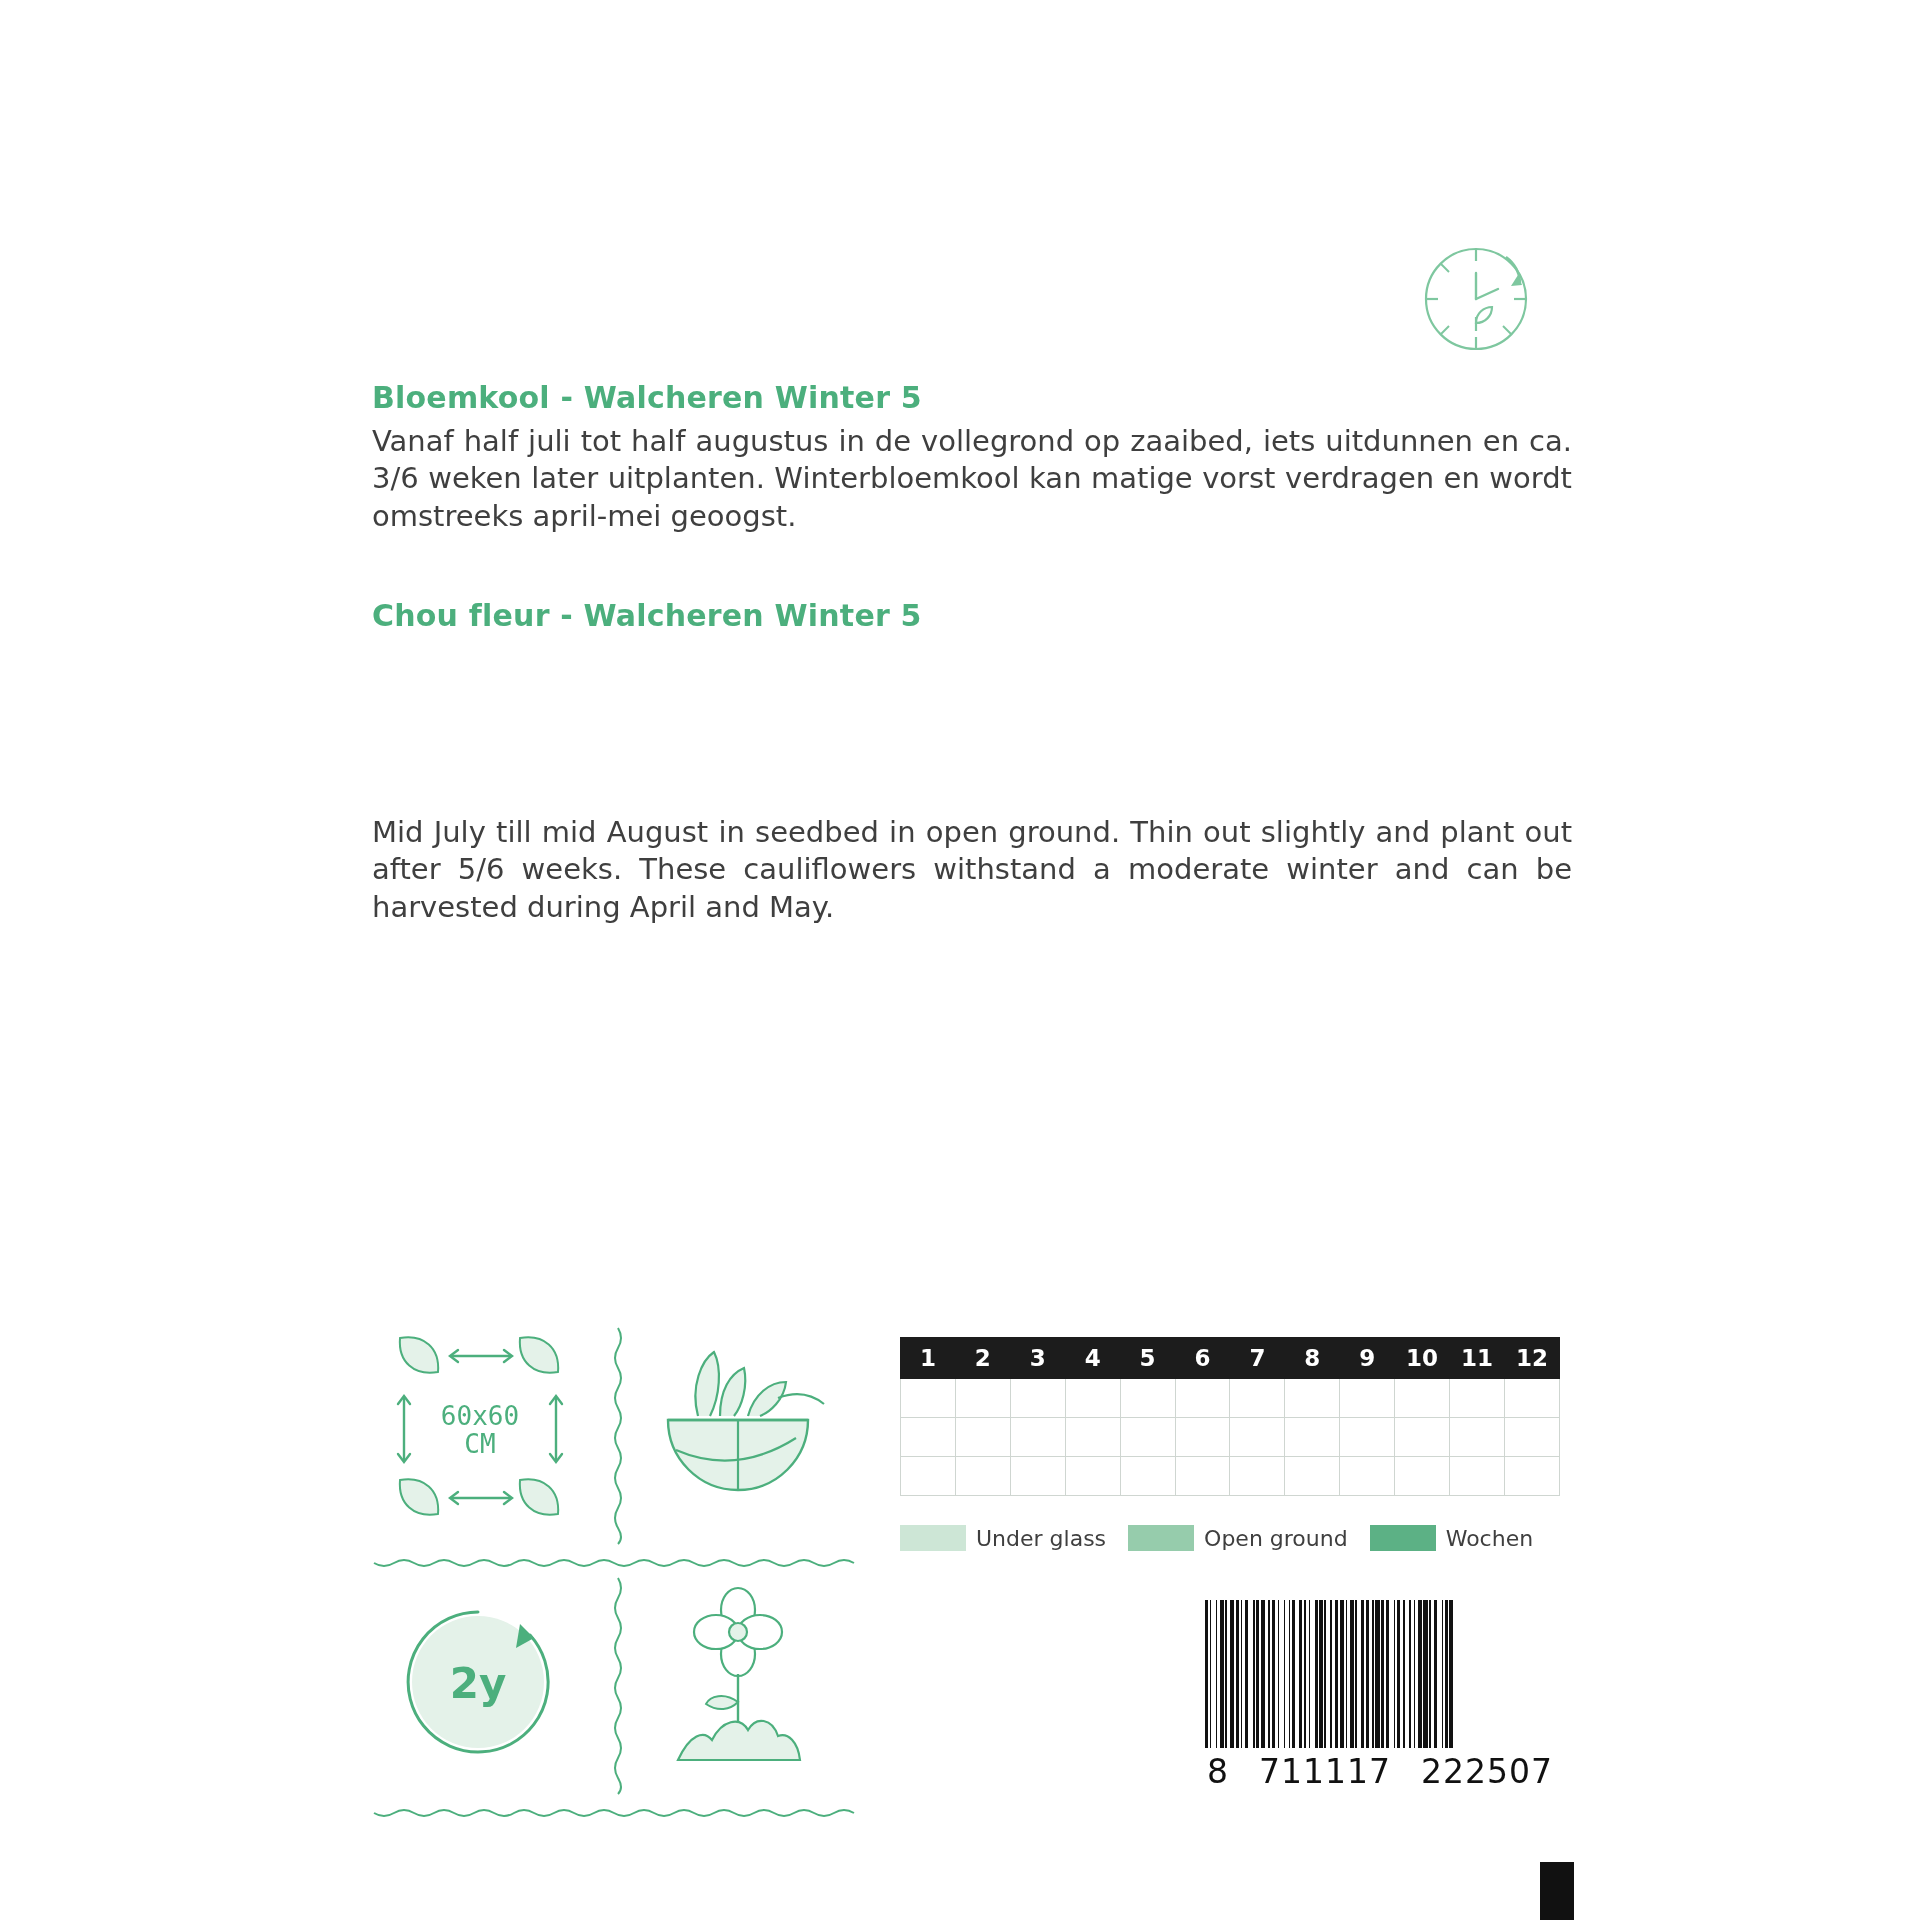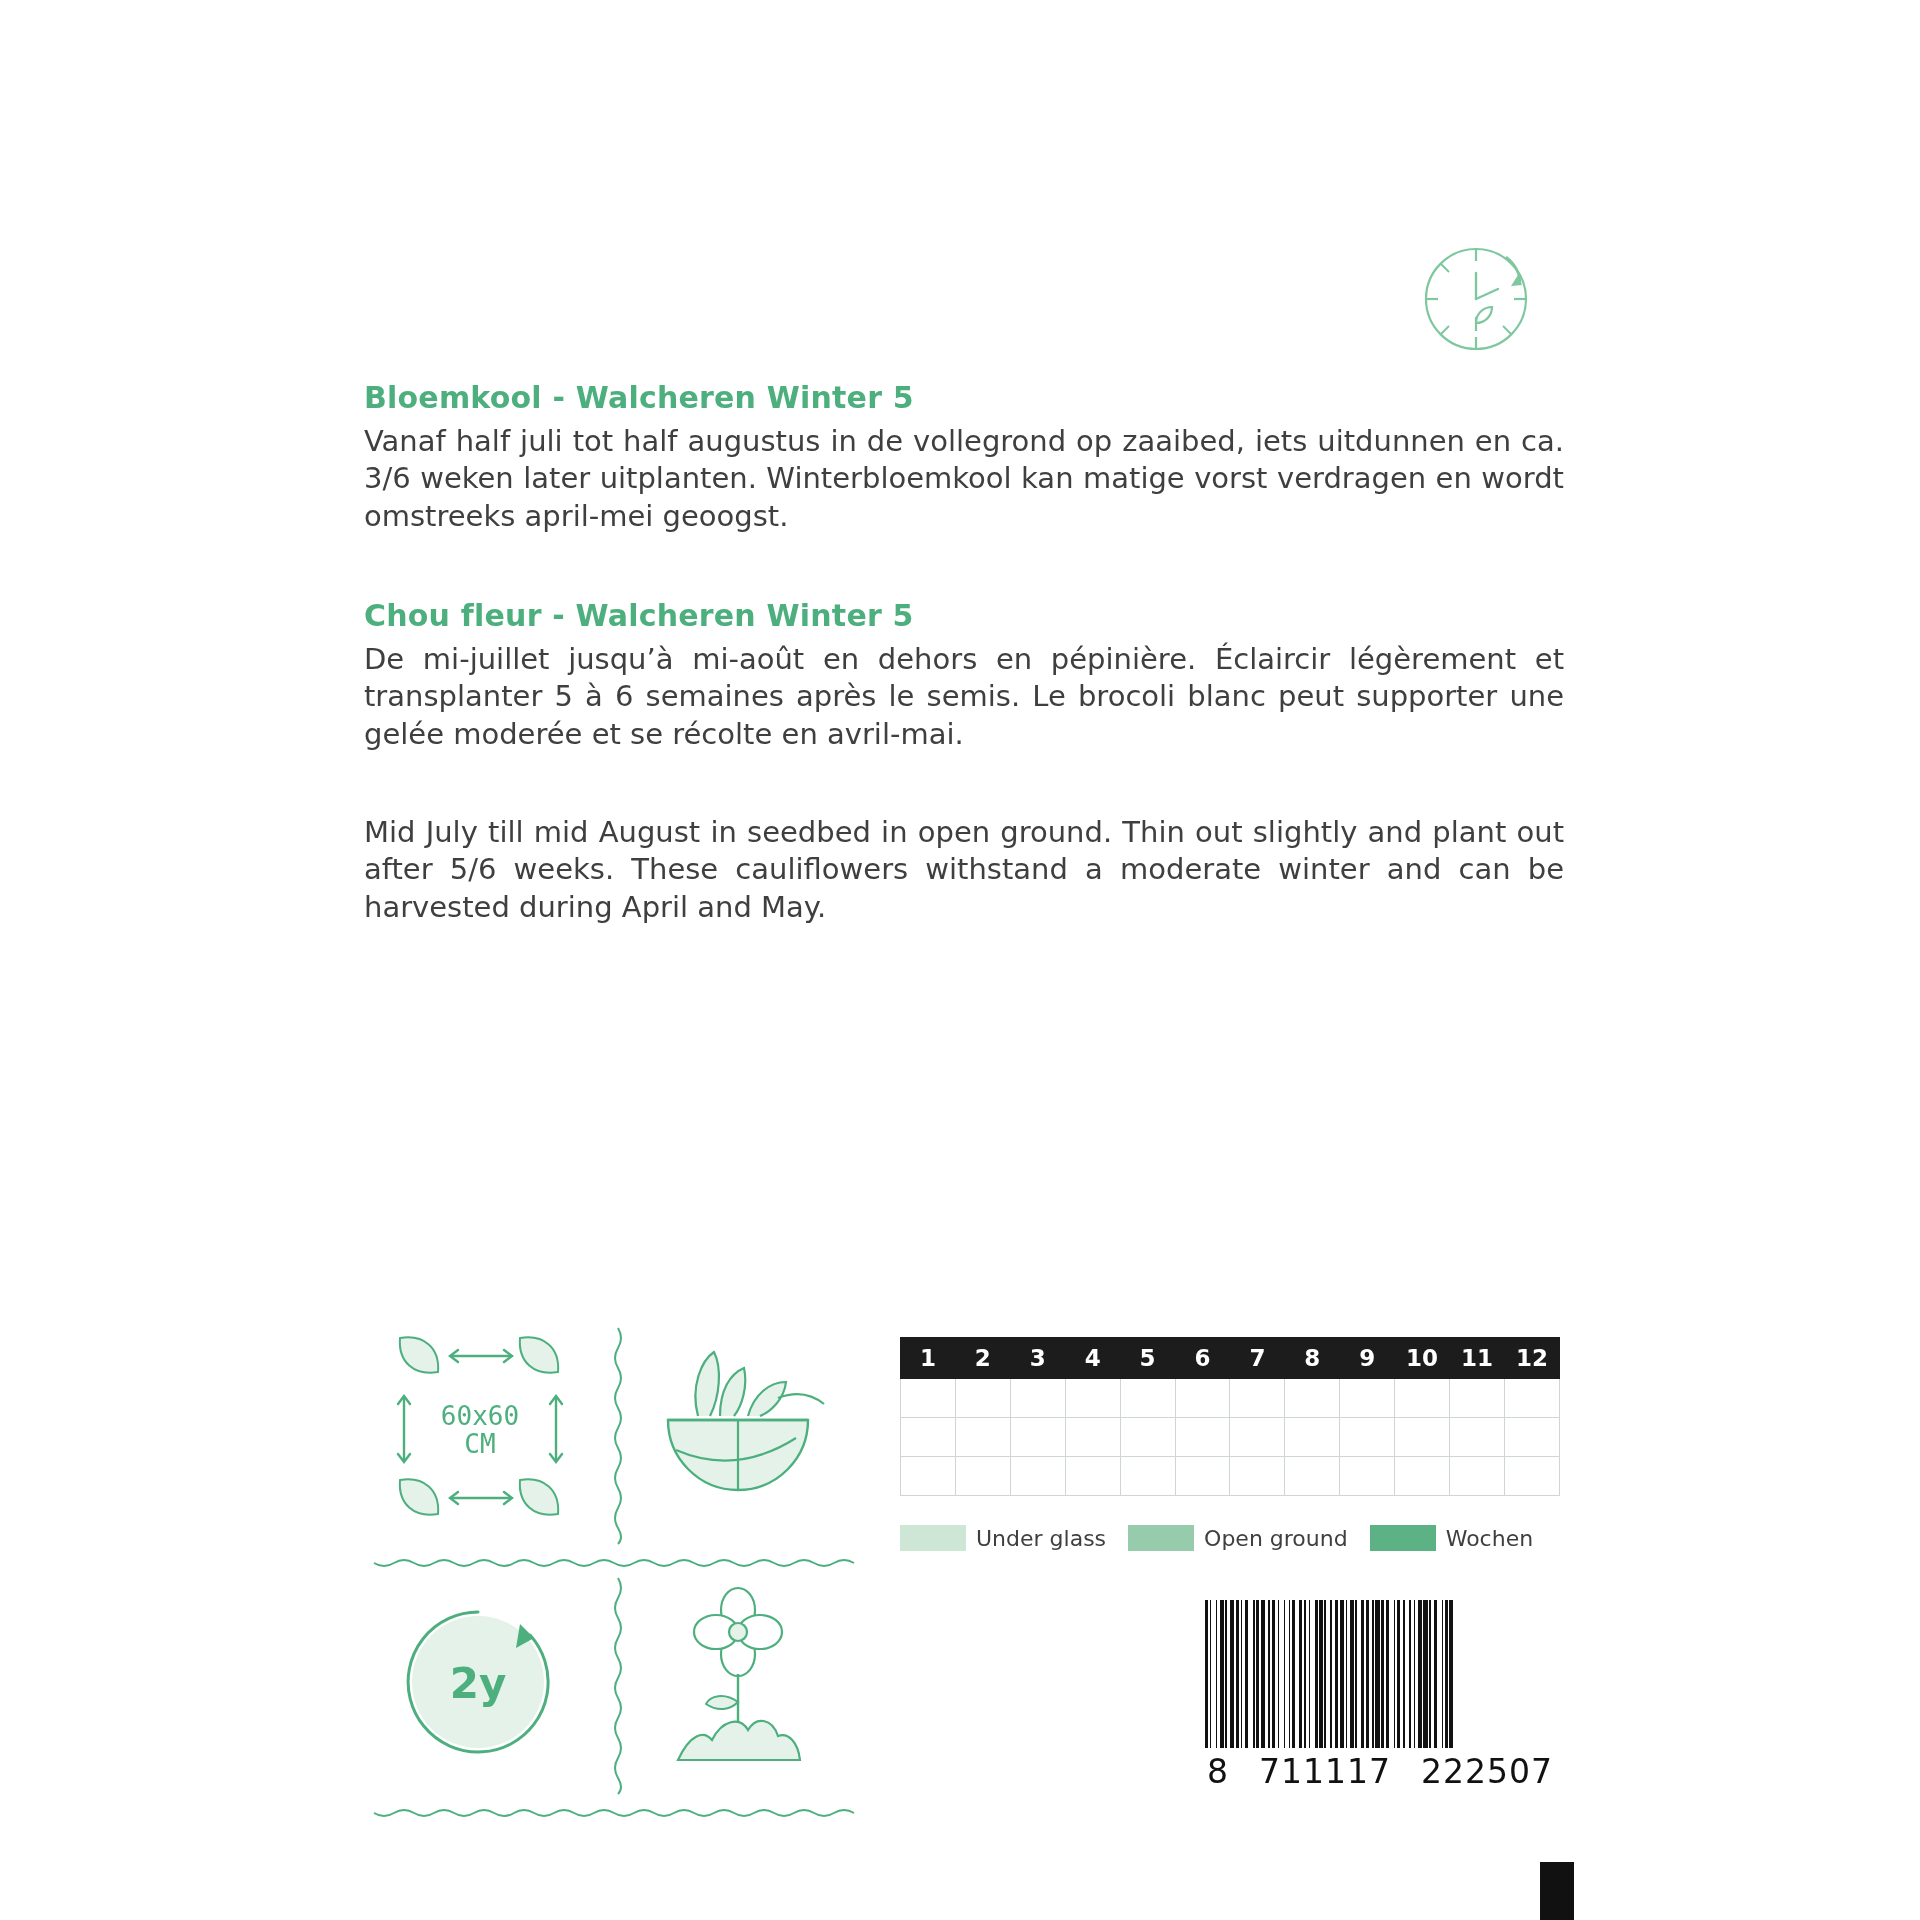--- a/index.html
+++ b/index.html
@@ -47,21 +47,21 @@
     position: absolute;
     left: 1420px;
     top: 243px;
     width: 112px;
     height: 112px;
   }
 
   
   .block {
     position: absolute;
-    left: 364px;
+    left: 372px;
     width: 1200px;
   }
   .block-title {
     color: #4caf7d;
     font-size: 30px;
     font-weight: bold;
     margin: 0 0 8px 0;
     letter-spacing: 0.2px;
   }
   .block-body {
@@ -205,21 +205,20 @@
     </svg>
   </div>
 
   <div class="block" id="block-nl">
     <h2 class="block-title">Bloemkool - Walcheren Winter 5</h2>
     <p class="block-body">Vanaf half juli tot half augustus in de vollegrond op zaaibed, iets uitdunnen en ca. 3/6 weken later uitplanten. Winterbloemkool kan matige vorst verdragen en wordt omstreeks april-mei geoogst.</p>
   </div>
 
   <div class="block" id="block-fr">
     <h2 class="block-title">Chou fleur - Walcheren Winter 5</h2>
-    <p class="block-body">De mi-juillet jusqu’à mi-août en dehors en pépinière. Éclaircir légèrement et transplanter 5 à 6 semaines après le semis. Le brocoli blanc peut supporter une gelée moderée et se récolte en avril-mai.</p>
   </div>
 
   <div class="block" id="block-en">
     <p class="block-body">Mid July till mid August in seedbed in open ground. Thin out slightly and plant out after 5/6 weeks. These cauliflowers withstand a moderate winter and can be harvested during April and May.</p>
   </div>
 
 
   <div class="icon-grid">
 
     <svg width="500" height="500" viewBox="0 0 500 500" style="position:absolute;left:0;top:0;">

